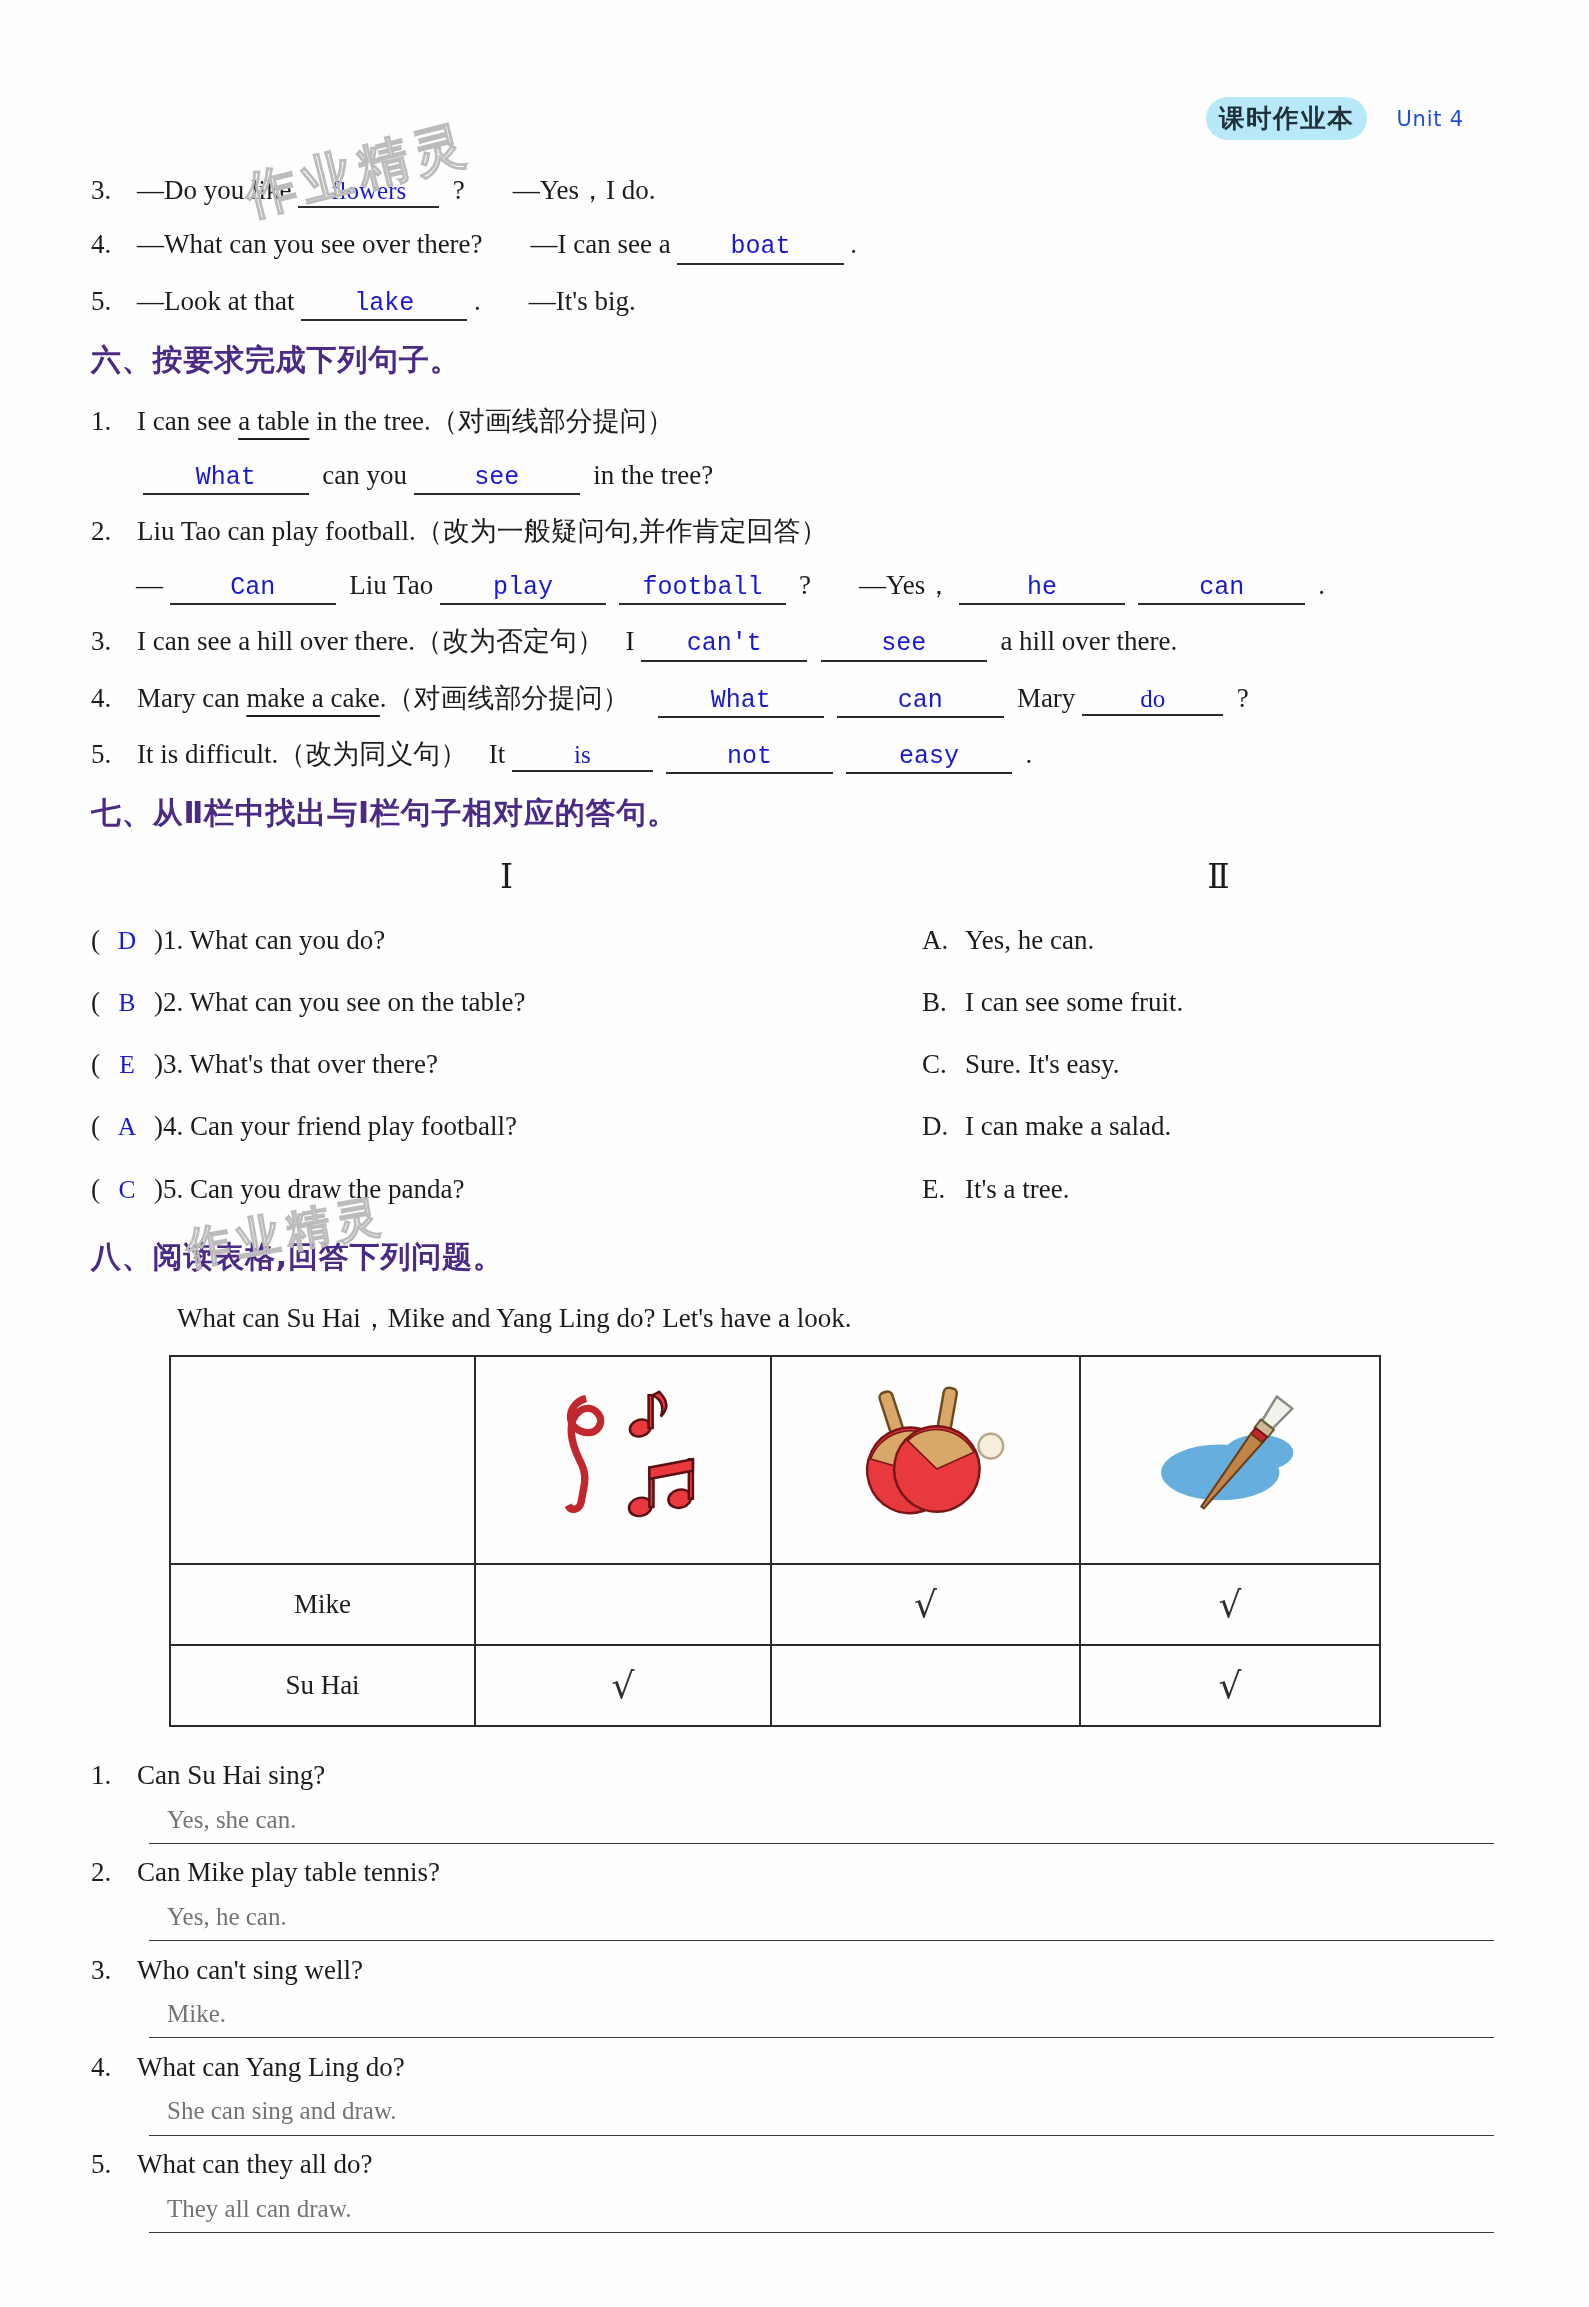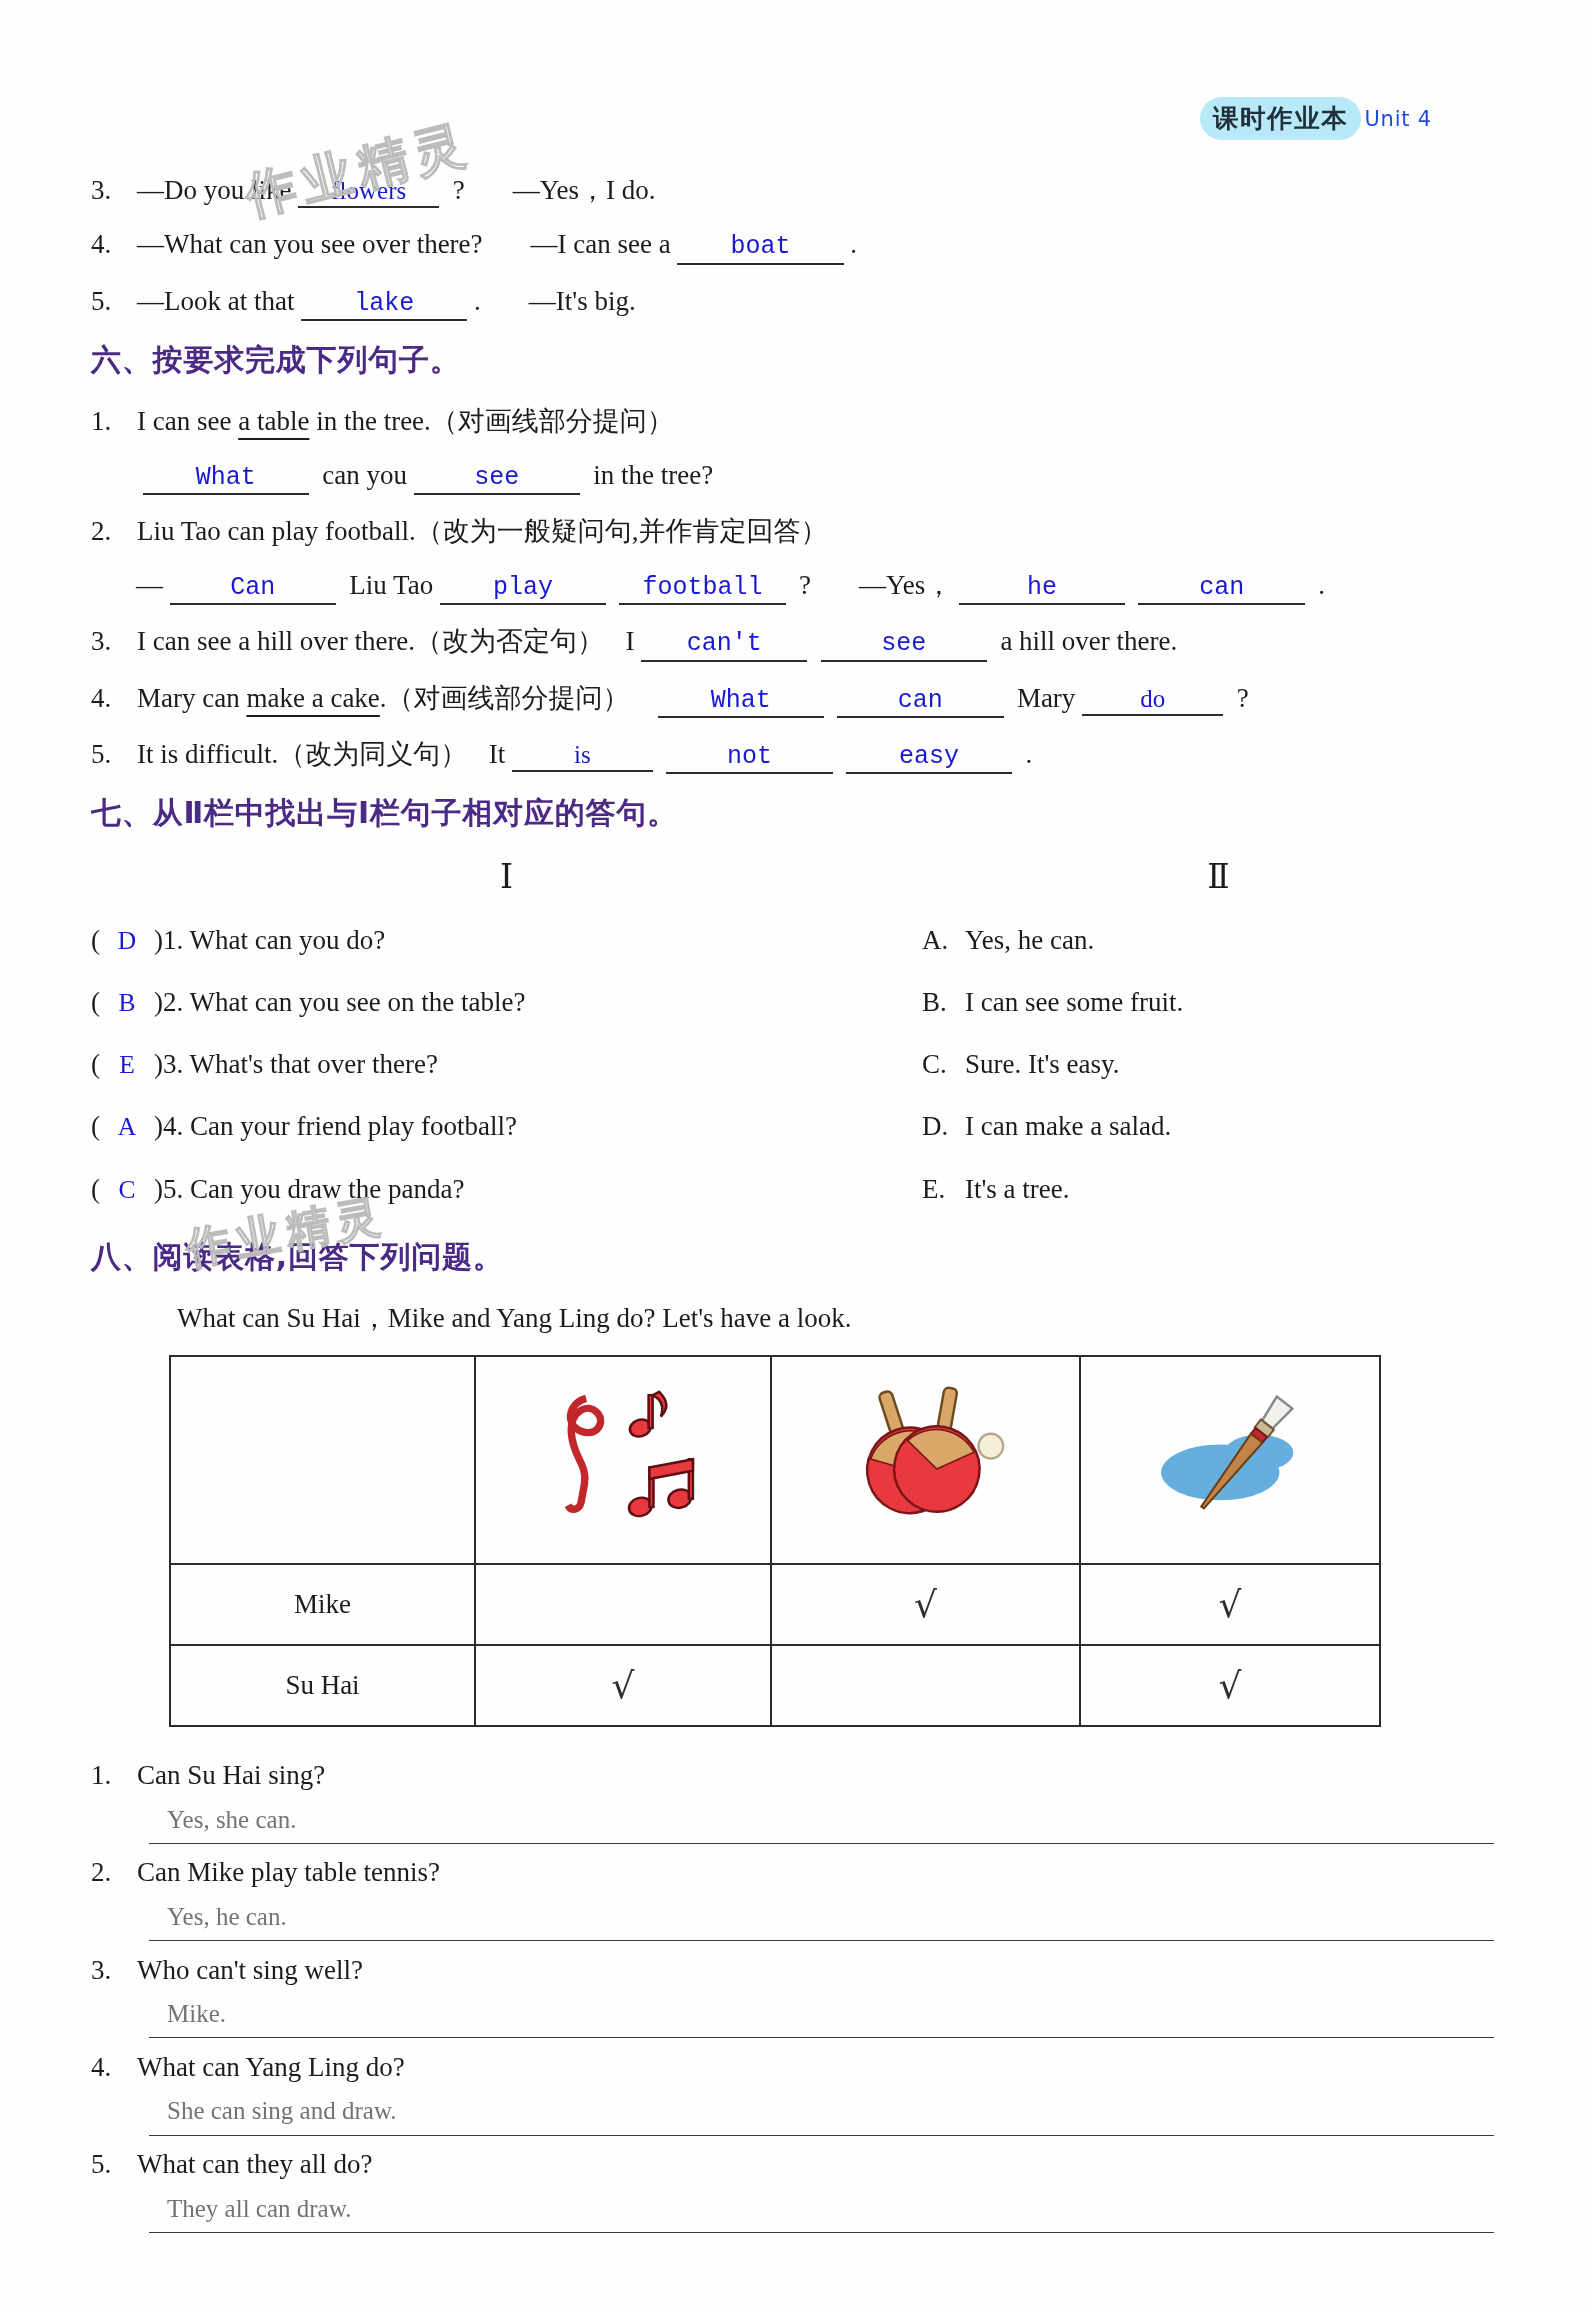--- a/index.html
+++ b/index.html
@@ -5,21 +5,21 @@
   html,body{margin:0;padding:0;background:#e8e8e8;}
   .page{
     position:relative;
     width:1589px;height:2307px;
     background:#fefefe;
     overflow:hidden;
     font-family:"Liberation Serif","DejaVu Serif",serif;
     color:#1c1c1c;
   }
   
-  .header{position:absolute;top:97px;right:157px;display:flex;align-items:center;gap:3px;}
+  .header{position:absolute;top:97px;right:125px;display:flex;align-items:center;gap:29px;}
   .badge{
     background:#b7e9f9;color:#21313c;font-family:"DejaVu Sans","Liberation Sans",sans-serif;
     font-weight:bold;font-size:25.5px;padding:4.1px 13px;border-radius:21.4px;letter-spacing:1.6px;
   }
   .unit{font-family:"DejaVu Sans","Liberation Sans",sans-serif;font-size:21px;color:#1d4ed8;letter-spacing:0.8px;}
 
   .content{position:absolute;top:173px;left:91px;width:1444px;}
 
   .line{font-size:27px;line-height:1.3;margin:0 0 19px 0;white-space:nowrap;}
   .num{display:inline-block;width:46px;font-size:27px;}

